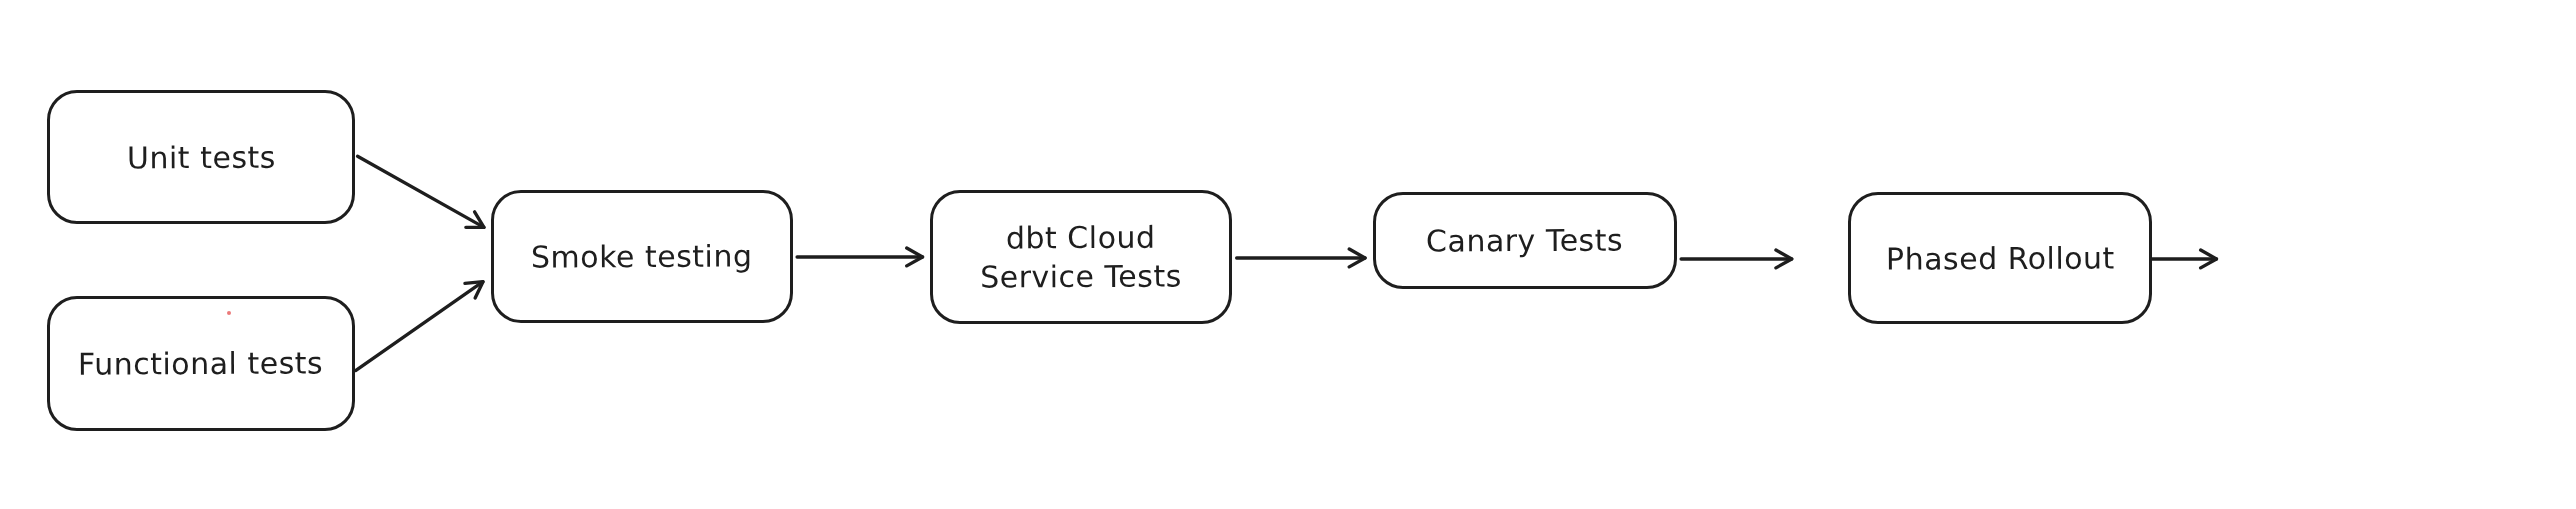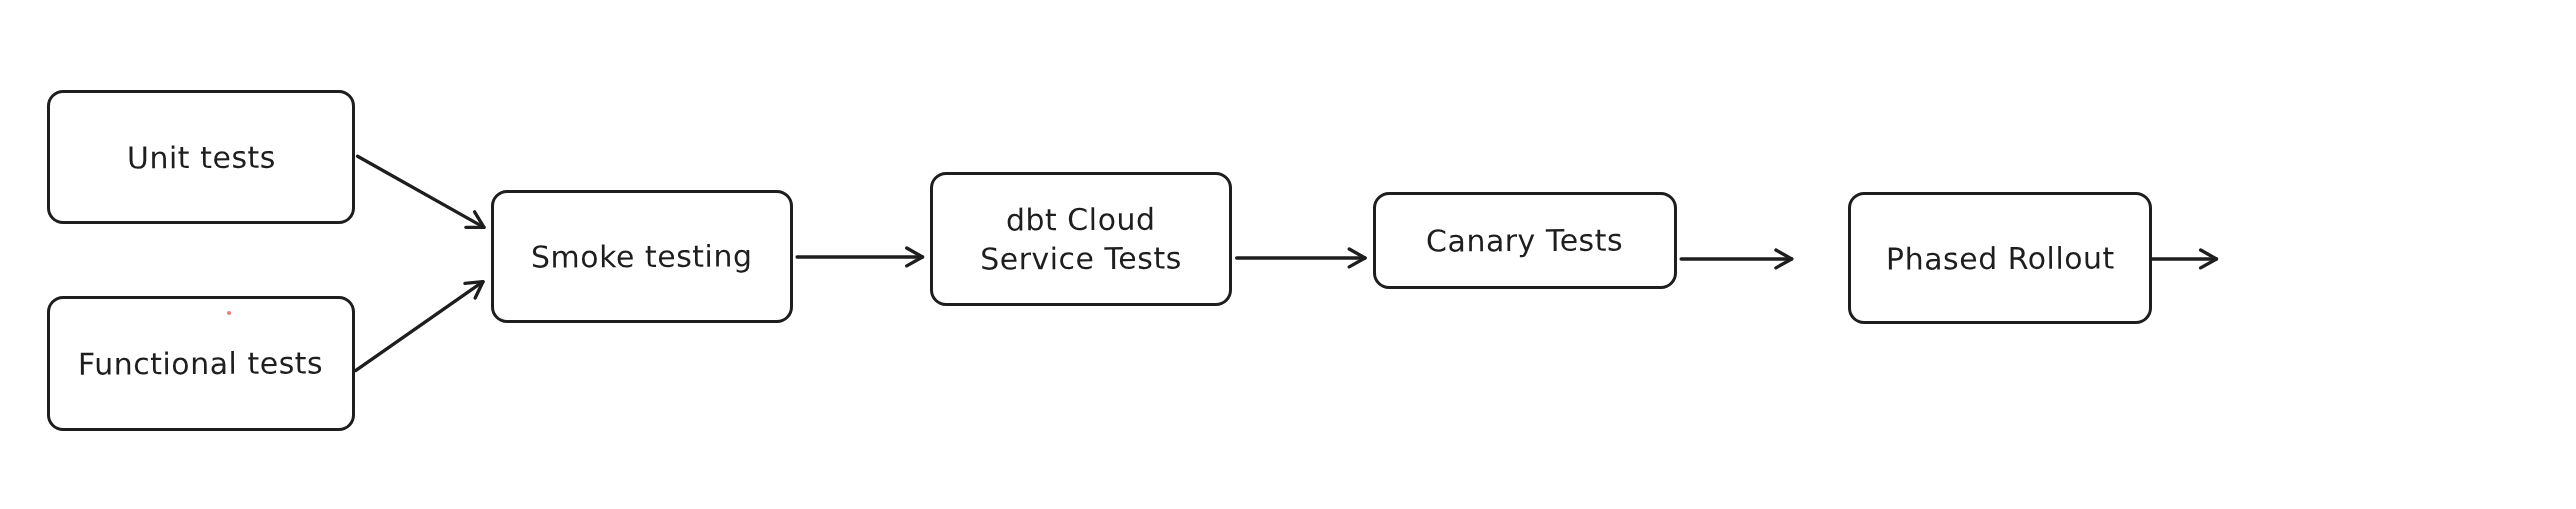--- a/index.html
+++ b/index.html
@@ -20,40 +20,40 @@
     left: 0;
     top: 0;
     width: 2576px;
     height: 510px;
     pointer-events: none;
   }
   .node {
     position: absolute;
     box-sizing: border-box;
     border: 3.4px solid #1e1e1e;
-    border-radius: 16px;
+    border-radius: 30px;
     background: #ffffff;
     display: flex;
     align-items: center;
     justify-content: center;
     text-align: center;
   }
   .node-label {
     color: #1e1e1e;
     font-size: 30px;
     line-height: 1.3;
     letter-spacing: 0.5px;
     white-space: pre-line;
     transform: rotate(-0.3deg);
   }
   
   .node-unit        { left: 47px;   top: 90px;  width: 308px; height: 134px; }
   .node-functional  { left: 47px;   top: 296px; width: 308px; height: 135px; align-items: center; }
   .node-smoke       { left: 491px;  top: 190px; width: 302px; height: 133px; }
-  .node-dbt         { left: 930px;  top: 172px; width: 302px; height: 134px; }
+  .node-dbt         { left: 930px;  top: 190px; width: 302px; height: 134px; }
   .node-canary      { left: 1373px; top: 192px; width: 304px; height: 97px; }
   .node-phased      { left: 1800px; top: 192px; width: 304px; height: 132px; margin-left: 48px; }
   .node-you         { left: 2224px; top: 193px; width: 307px; height: 133px; }
 
   .red-dot {
     position: absolute;
     left: 227px;
     top: 311px;
     width: 4px;
     height: 4px;

